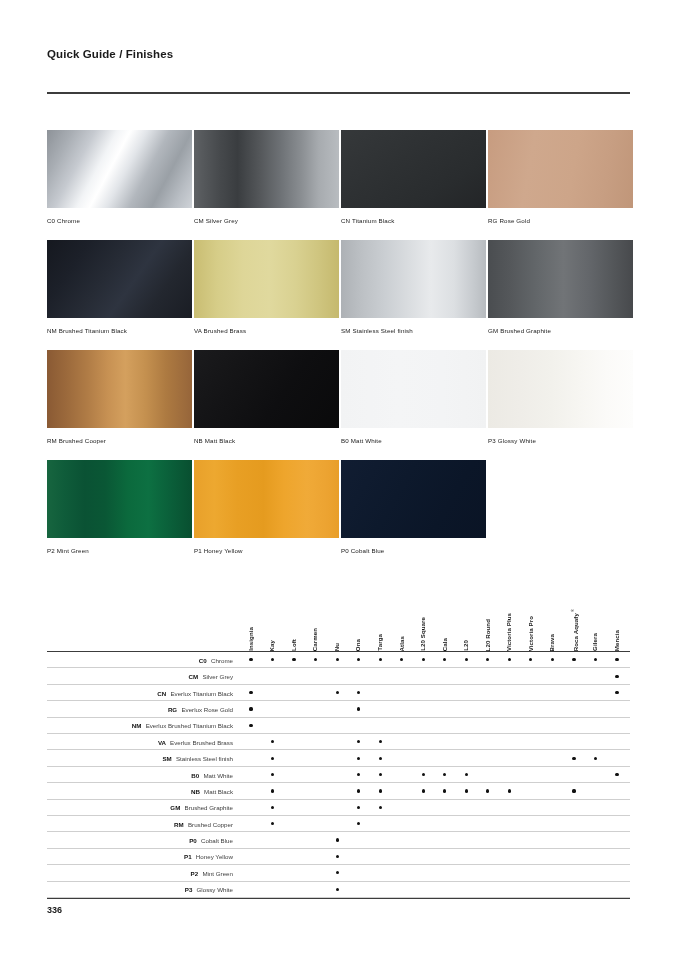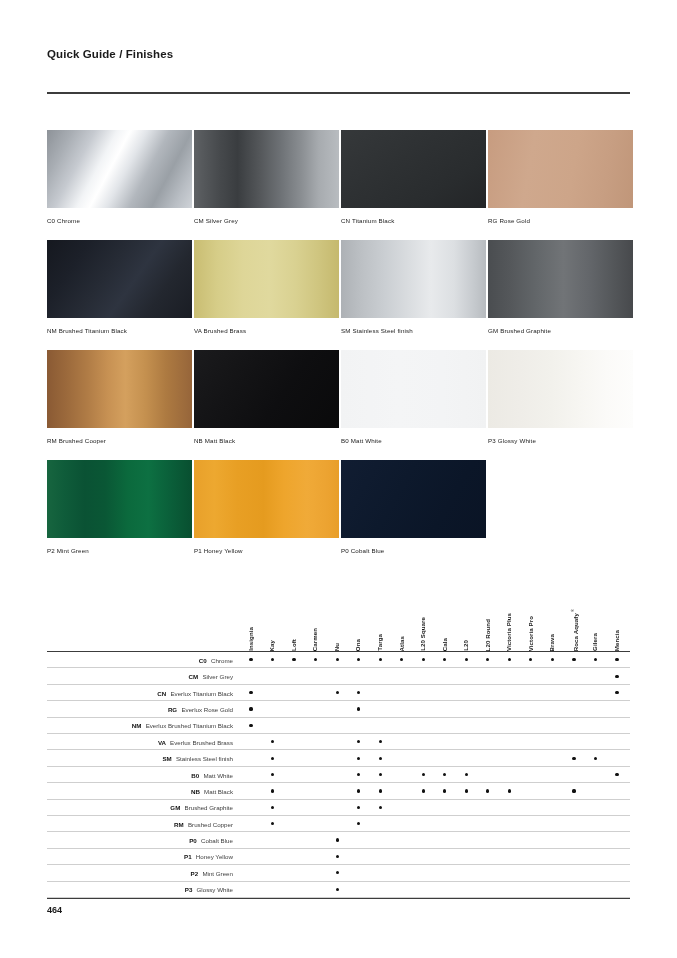--- a/index.html
+++ b/index.html
@@ -359,15 +359,15 @@
         <div class="mrow">
           <div class="rowlabel">
             <div class="lbl-inner" style="text-align: right;"><b>P3 </b><span>Glossy White</span></div>
           </div>
           <span class="dot" style="left: 290.12px;"></span>
         </div>
         <div class="matrix-rule-bottom" style="position: relative;"></div>
       </div>
   </div>
 
-  <div class="page-number">464</div>
+  <div class="page-number">336</div>
 
 </div>
 
 </body></html>

